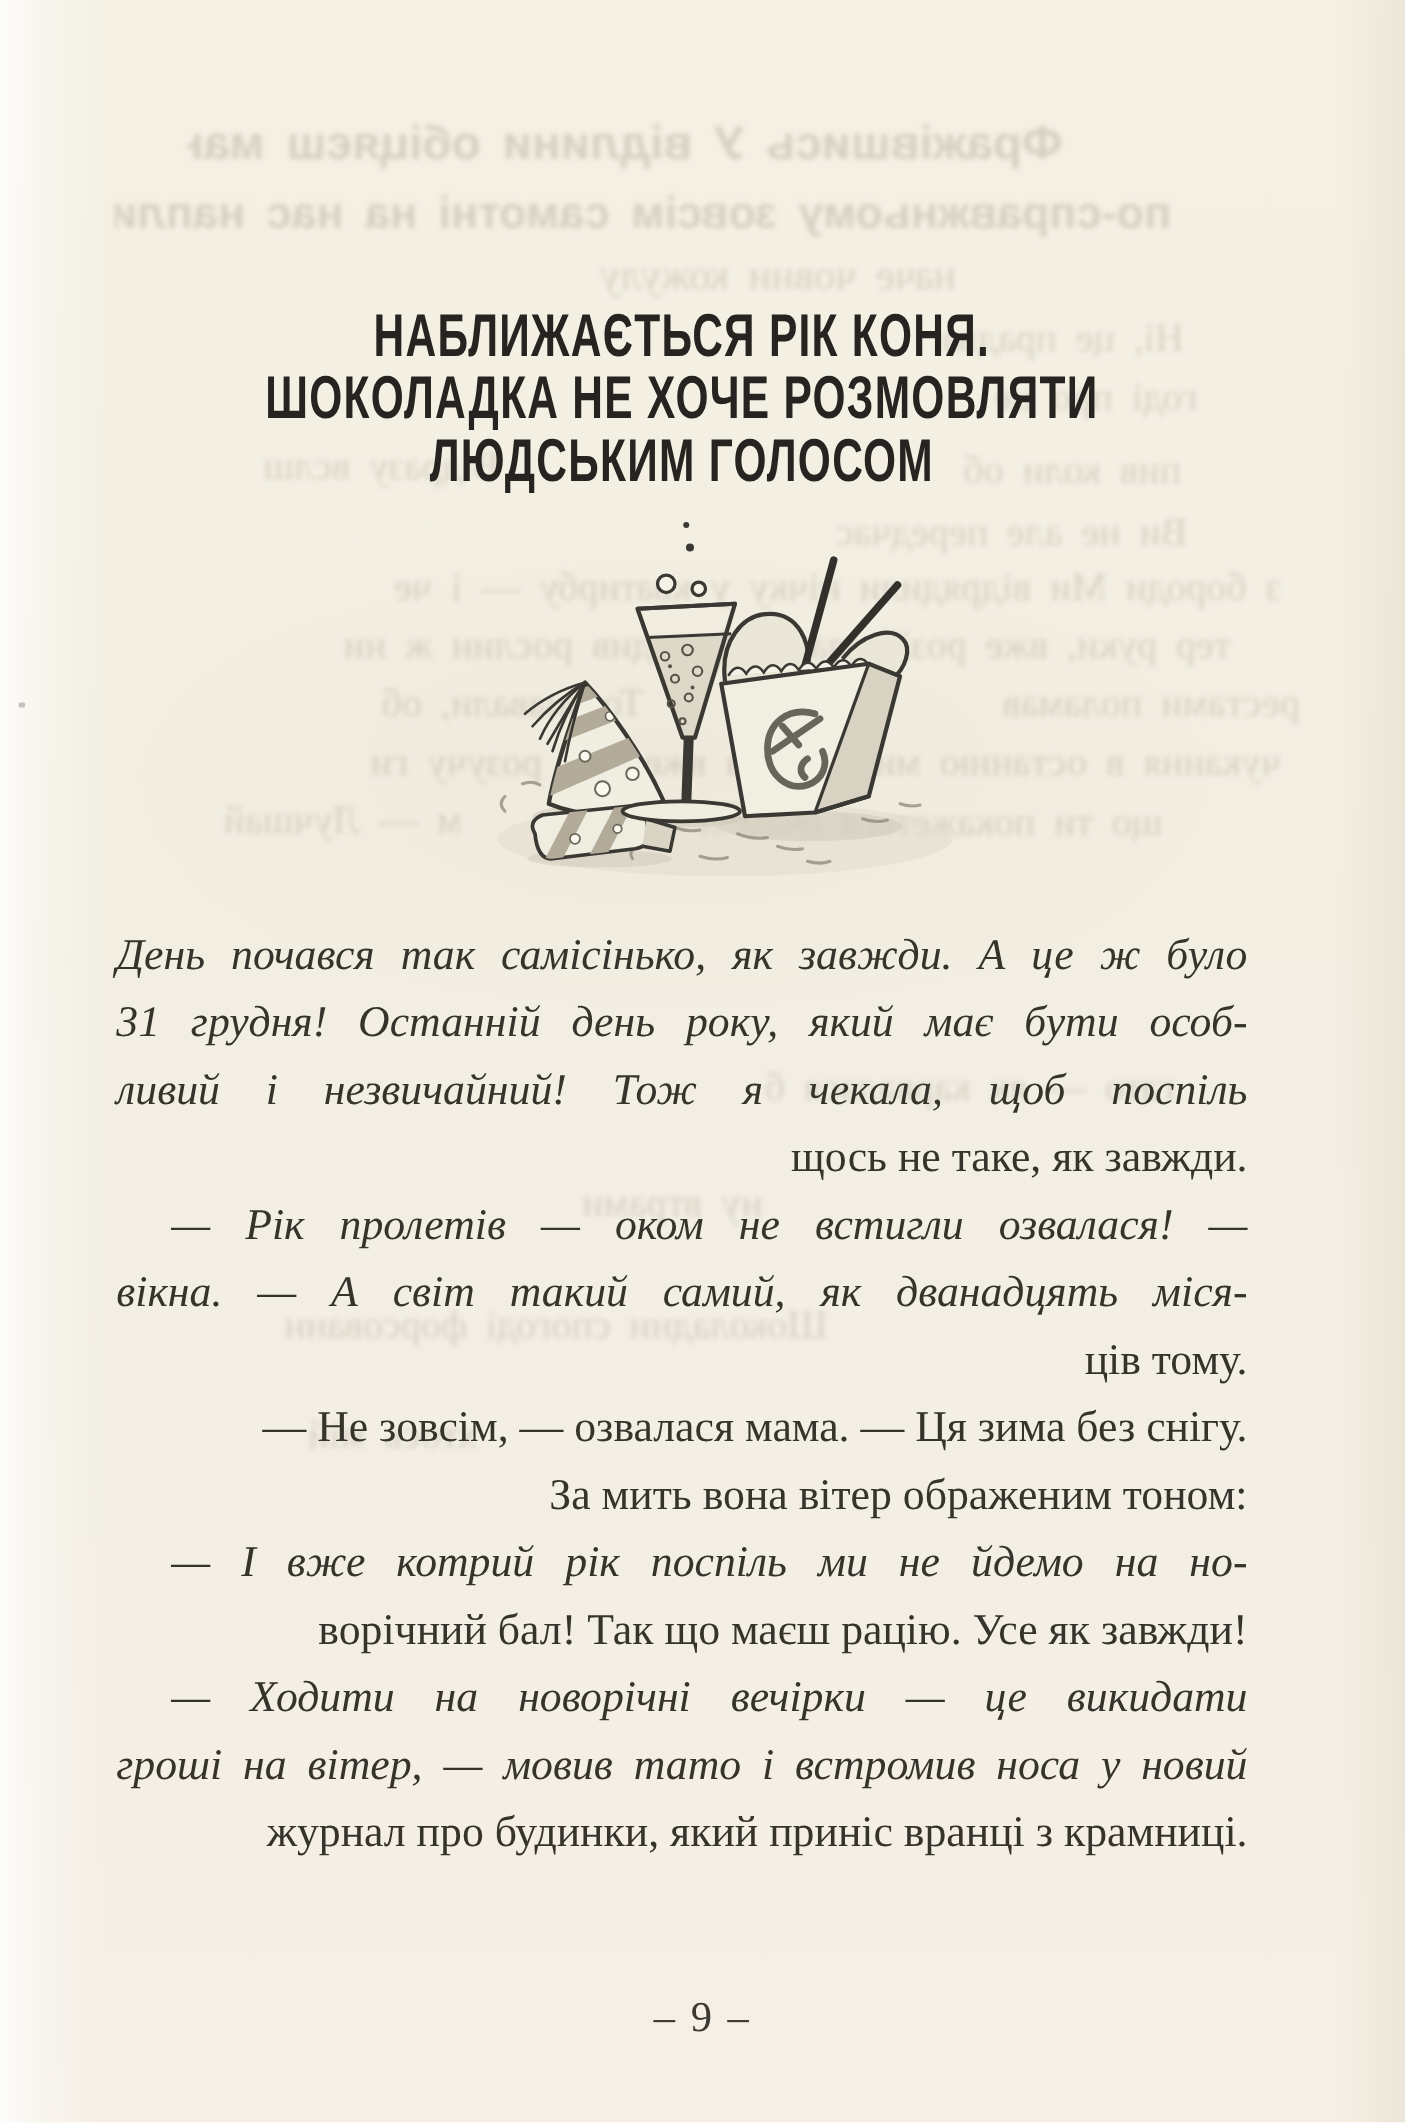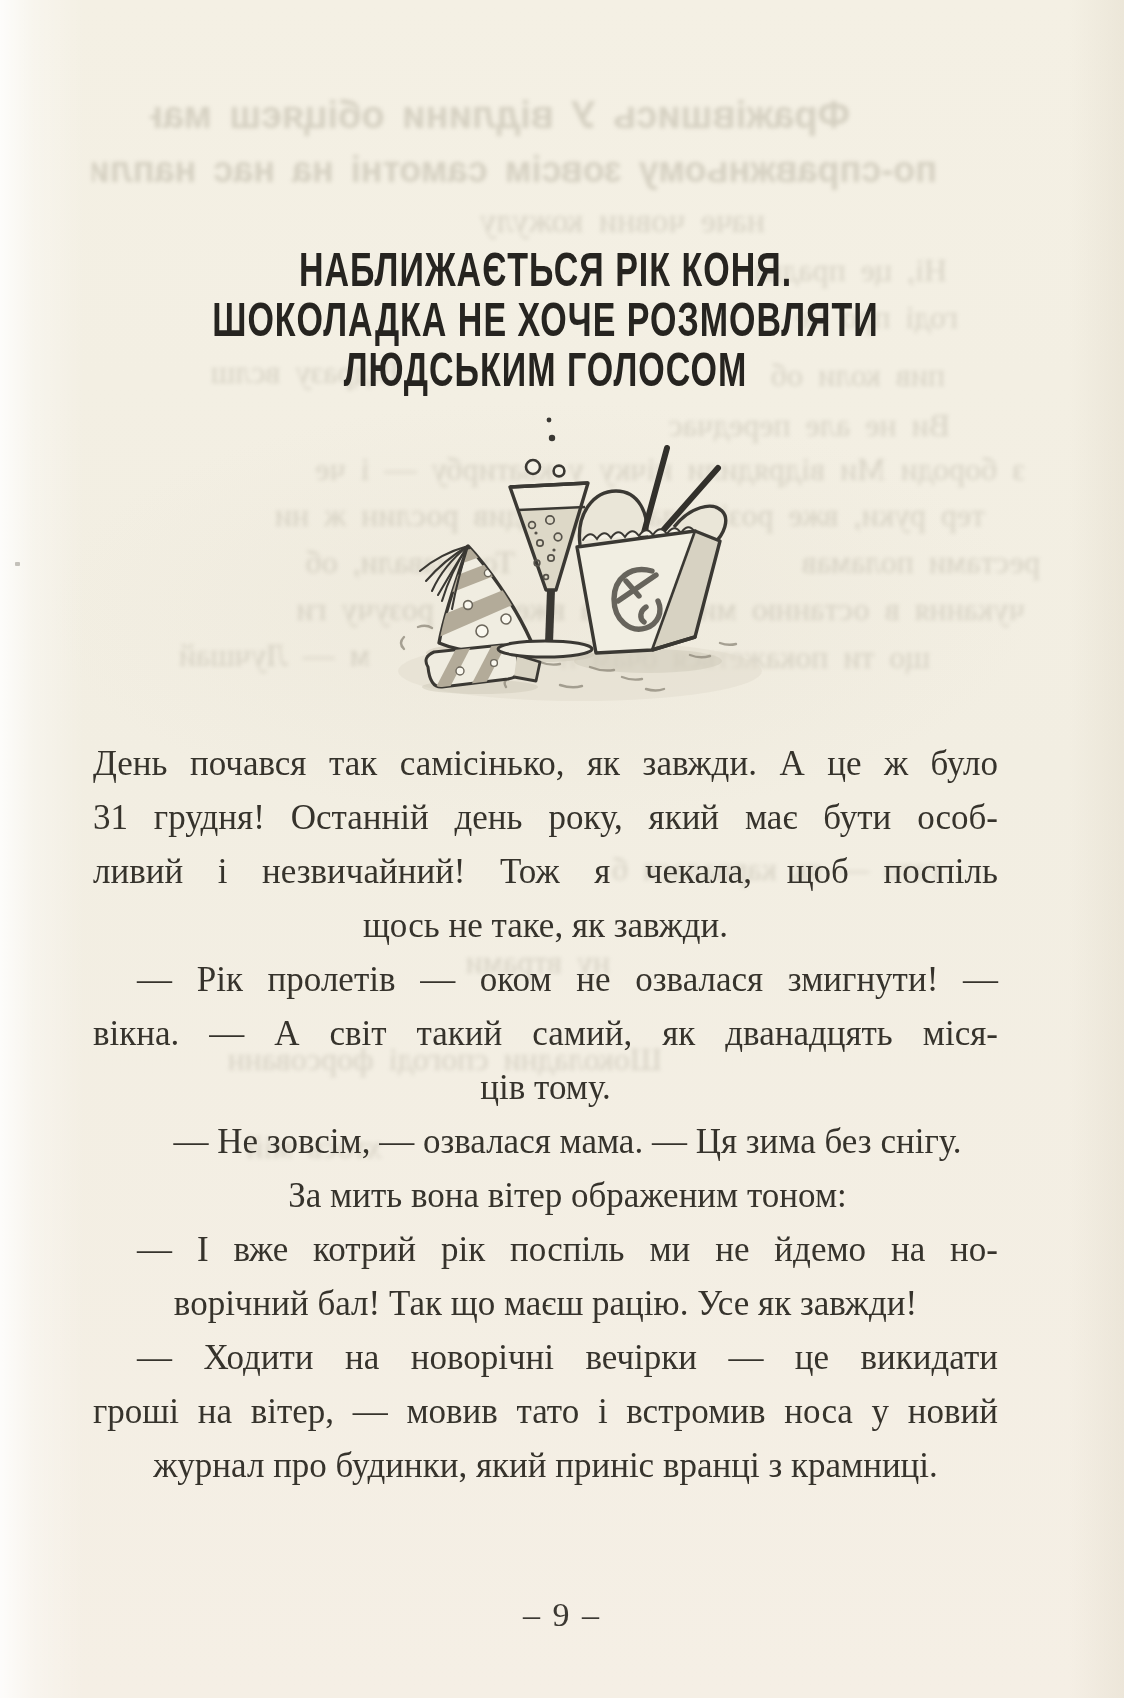--- a/index.html
+++ b/index.html
@@ -44,22 +44,22 @@
     transform:scaleY(1.42);
     white-space:nowrap;
   }
 
   .illustration { position:absolute; left:390px; top:415px; width:400px; height:290px; z-index:2; }
 
   .body-text {
     position:absolute; left:93px; top:737px; width:905px; z-index:3;
     font-size:35px; line-height:54px; color:#36332c;
   }
-  .line { height:54px; text-align:center; }
-  .line.just { text-align:justify; text-align-last:justify; }
+  .line { height:54px; text-align:right; }
+  .line.just { text-align:justify; text-align-last:justify;font-style:italic; }
   .line.ind { text-indent:44px; }
 
   .page-number {
     position:absolute; left:0; top:1596px; width:1124px; z-index:3;
     text-align:center; font-size:34px; color:#3c3933; letter-spacing:2px;
   }
 
   .speck { position:absolute; left:15px; top:562px; width:5px; height:4px;
     background:#98948a; opacity:.55; border-radius:1px; z-index:3; }
 </style>
@@ -209,21 +209,21 @@
         <path d="M236,166 L249,181"></path>
       </g>
     </g>
   </svg>
 
   <div class="body-text">
       <div class="line just">День почався так самісінько, як завжди. А це ж було</div>
       <div class="line just">31 грудня! Останній день року, який має бути особ-</div>
       <div class="line just">ливий і незвичайний! Тож я чекала, щоб поспіль</div>
       <div class="line">щось не таке, як завжди.</div>
-      <div class="line just ind">— Рік пролетів — оком не озвалася змигнути! —</div>
+      <div class="line just ind">— Рік пролетів — оком не встигли озвалася! —</div>
       <div class="line just">вікна. — А світ такий самий, як дванадцять міся-</div>
       <div class="line">ців тому.</div>
       <div class="line ind">— Не зовсім, — озвалася мама. — Ця зима без снігу.</div>
       <div class="line ind">За мить вона вітер ображеним тоном:</div>
       <div class="line just ind">— І вже котрий рік поспіль ми не йдемо на но-</div>
       <div class="line">ворічний бал! Так що маєш рацію. Усе як завжди!</div>
       <div class="line just ind">— Ходити на новорічні вечірки — це викидати</div>
       <div class="line just">гроші на вітер, — мовив тато і встромив носа у новий</div>
       <div class="line">журнал про будинки, який приніс вранці з крамниці.</div>
     </div>

